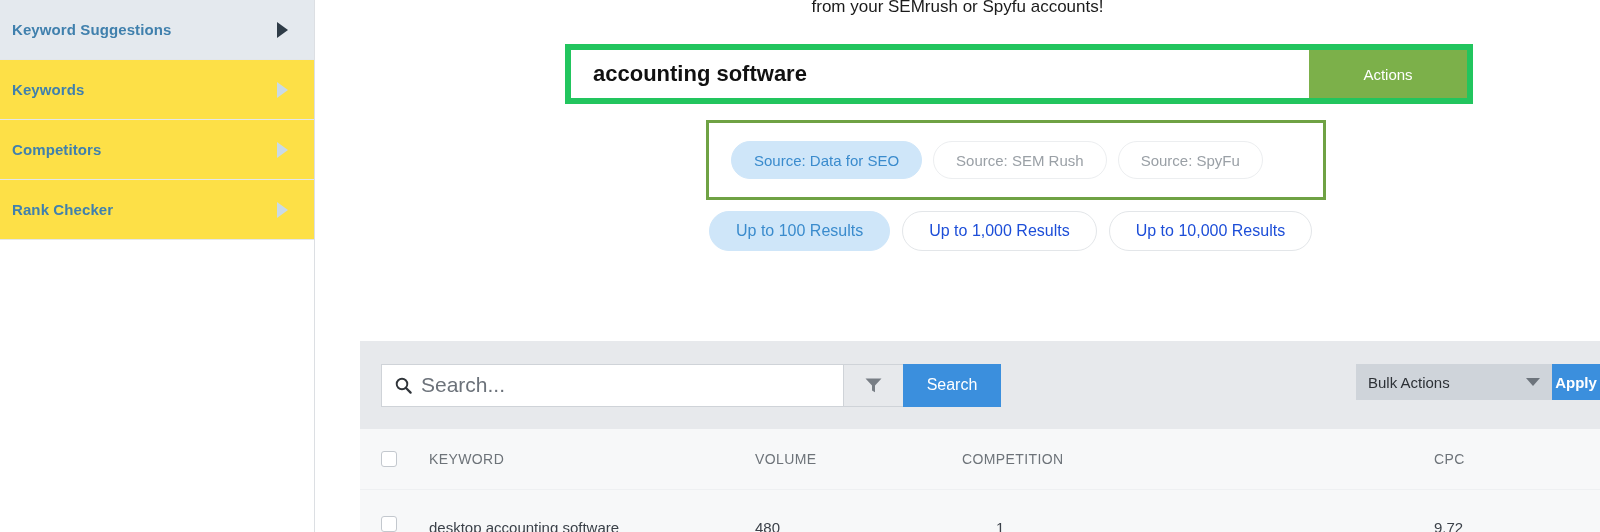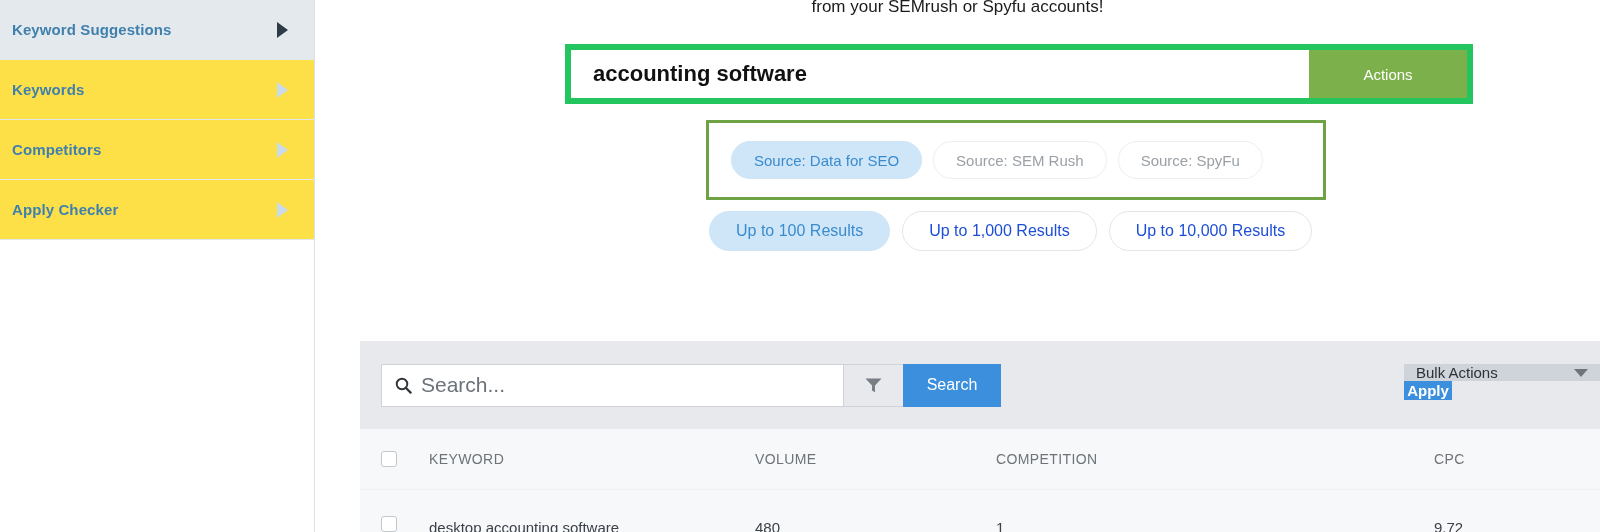--- a/index.html
+++ b/index.html
@@ -192,21 +192,20 @@
     align-items: center;
     justify-content: center;
     cursor: pointer;
   }
 
   #bulk-group {
     position: absolute;
     right: 0; top: 23px;
     display: flex;
     height: 36px;
-    flex-direction: column;
   }
   #bulk-select {
     width: 196px;
     background: #cfd4da;
     display: flex;
     align-items: center;
     padding: 0 12px;
     font-size: 15px;
     color: #2d3136;
     cursor: pointer;
@@ -251,21 +250,21 @@
   }
   .th {
     position: absolute;
     font-size: 14px;
     color: #6d7379;
     letter-spacing: .4px;
     top: 22px;
   }
   .th.c-keyword    { left: 69px; }
   .th.c-volume     { left: 395px; }
-  .th.c-competition{ left: 636px; }
+  .th.c-competition{ left: 602px; }
   .th.c-cpc        { left: 1074px; }
 
   #trow {
     height: 43px;
     background: #f7f8f9;
     display: flex;
     align-items: center;
     padding-left: 21px;
     position: relative;
     border-top: 1px solid #eef0f2;
@@ -299,21 +298,21 @@
       <span class="side-label">Keywords</span>
       <span class="caret"></span>
     </div>
 
     <div class="side-item">
       <span class="side-label">Competitors</span>
       <span class="caret"></span>
     </div>
 
     <div class="side-item">
-      <span class="side-label">Apply Checker</span>
+      <span class="side-label">Rank Checker</span>
       <span class="caret"></span>
     </div>
 
   </div>
 
   <div id="promo-line">from your SEMrush or Spyfu accounts!</div>
 
   <div id="search-row">
     <input id="kw-input" type="text" value="accounting software" style="">
     <button id="research-btn">Actions</button>

